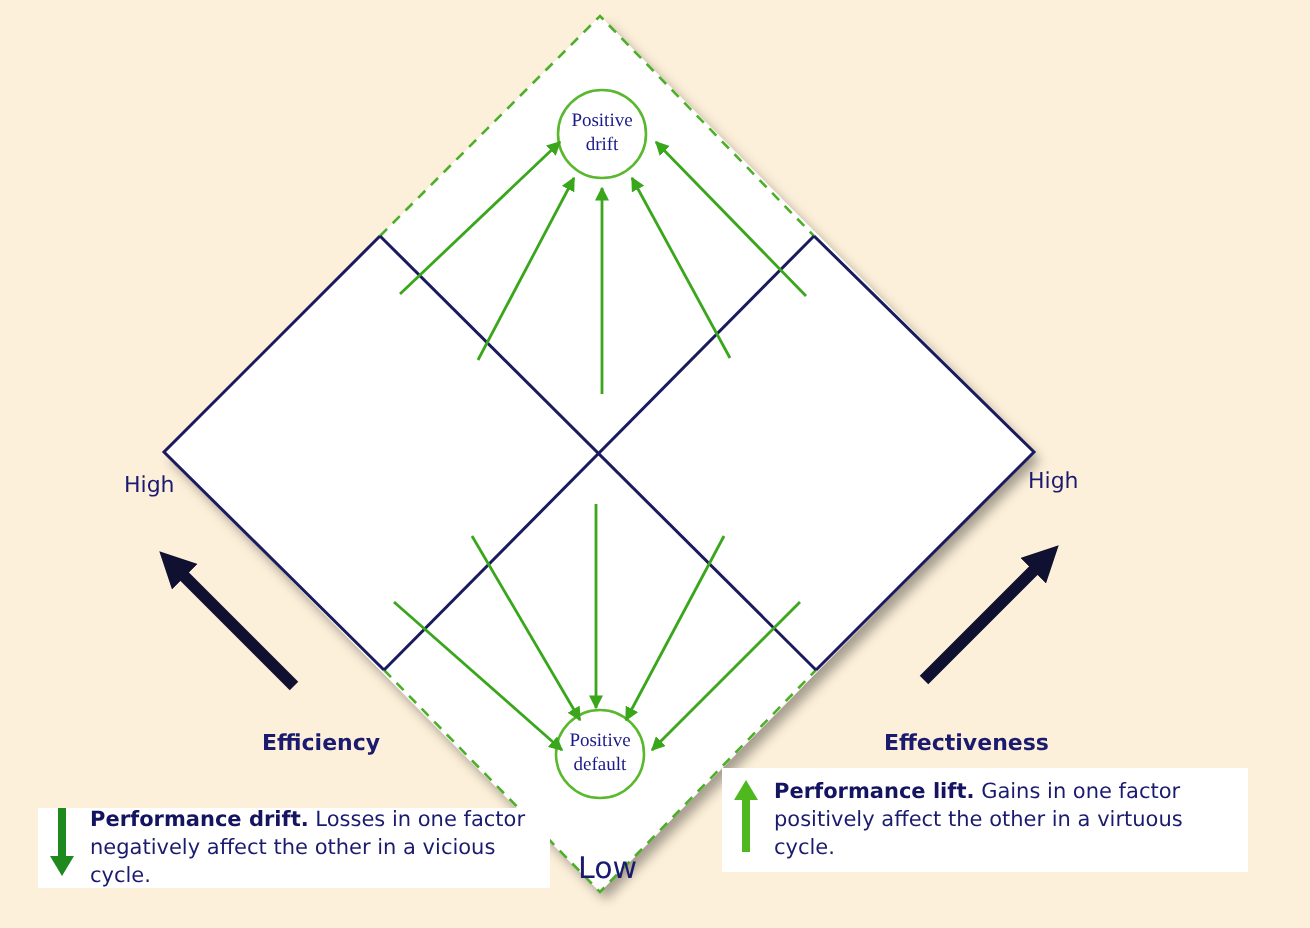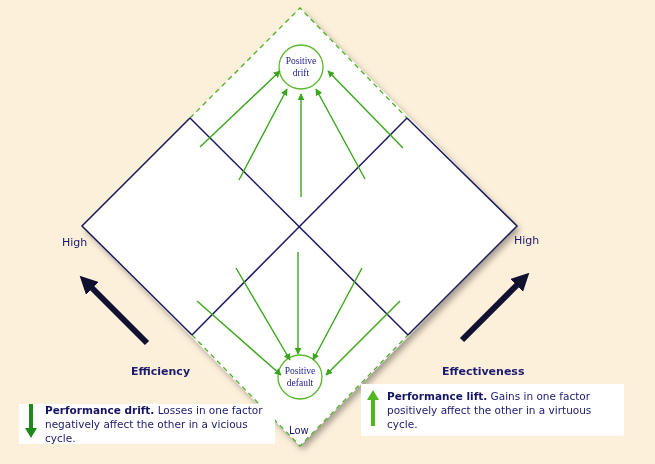--- a/index.html
+++ b/index.html
@@ -87,21 +87,21 @@
 </div>
 <div class="node-text" style="left:275px; top:365px;">
   <div>Positive</div>
   <div>default</div>
 </div>
 
 <div class="axis-label" style="left:62px; top:236px;">High</div>
 <div class="axis-label" style="left:514px; top:234px;">High</div>
 <div class="axis-title" style="left:131px; top:350px;">Efficiency</div>
 <div class="axis-title" style="left:442px; top:350px;">Effectiveness</div>
-<div class="axis-label" style="left:289px; top:425px; font-size:10px;">Low</div>
+<div class="axis-label" style="left:289px; top:425px; font-size:15px;">Low</div>
 
 <div class="legend-box" style="left:19px; top:404px; width:256px;">
   <span class="legend-icon">
     <svg width="12" height="36" viewBox="0 0 12 36">
       <rect x="4" y="0" width="4" height="26" fill="#1e8a1e"></rect>
       <polygon points="0,24 12,24 6,34" fill="#1e8a1e"></polygon>
     </svg>
   </span>
   <div class="legend-text">
     <b>Performance  drift.</b><span> Losses in one factor</span><br>

